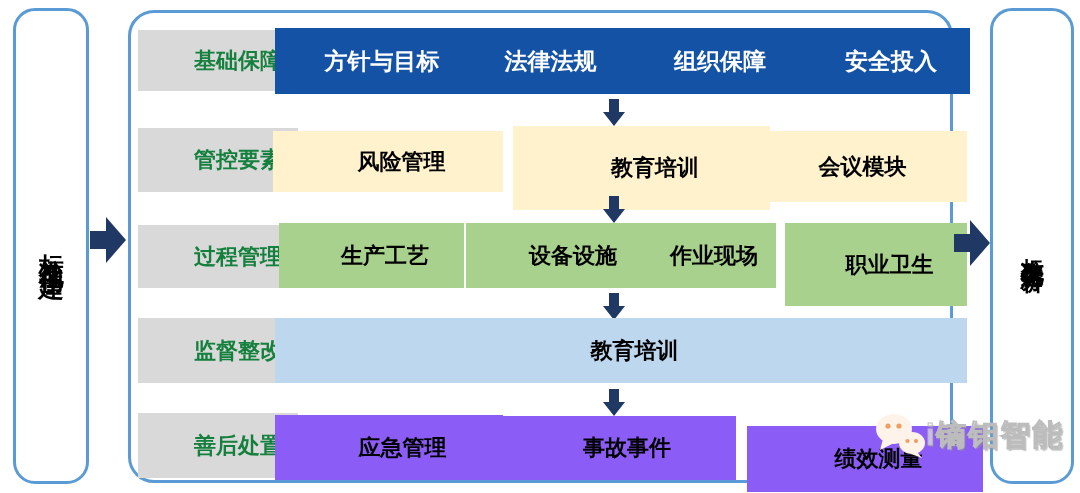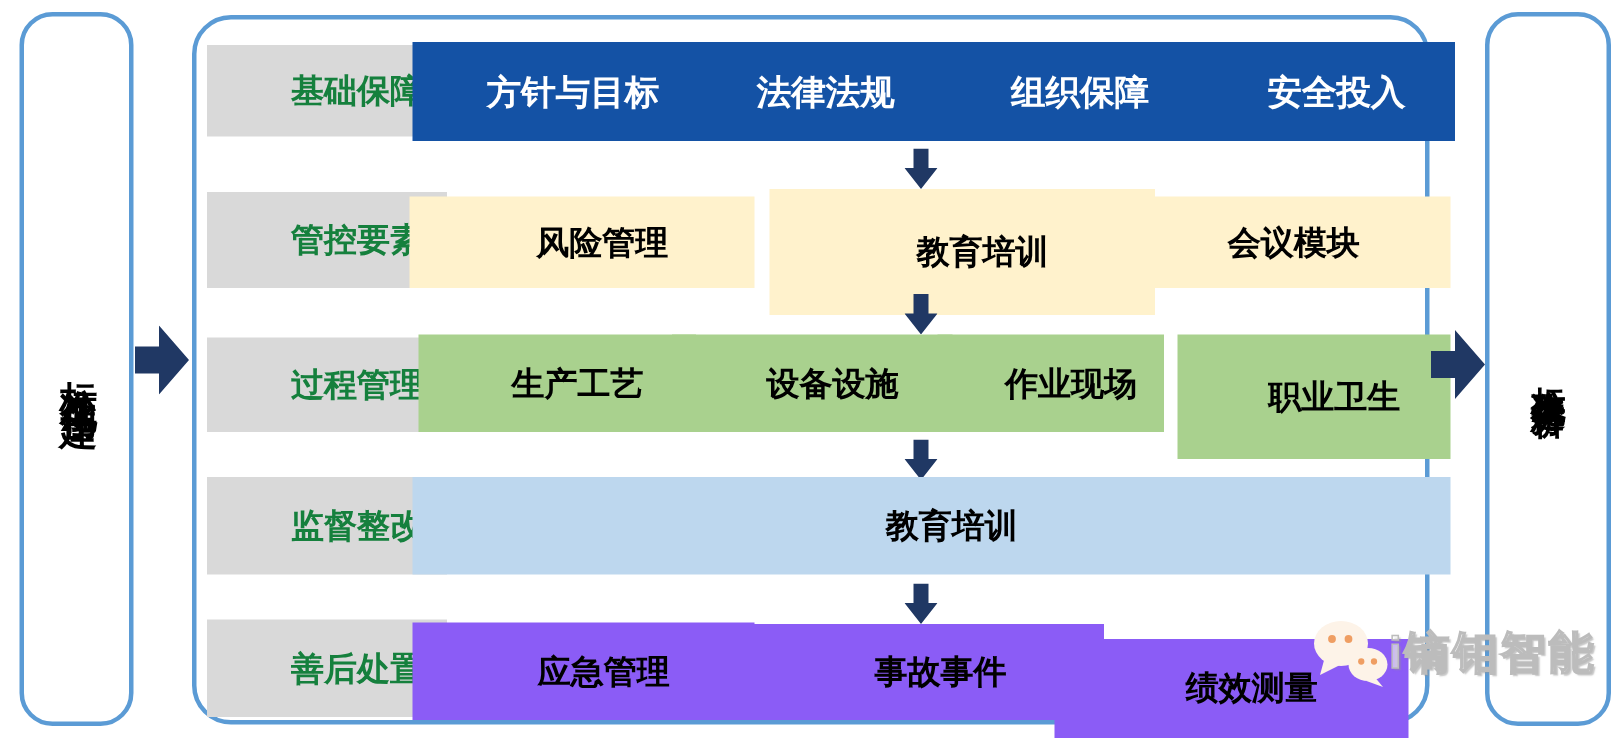--- a/index.html
+++ b/index.html
@@ -41,32 +41,32 @@
   #lbl4{top:305px;height:65px;}
   #lbl5{top:400px;height:65px;}
   
   #r1b1{left:144px;top:15px;width:160px;height:66px;}
   #r1b2{left:315px;top:15px;width:155px;height:66px;}
   #r1b3{left:484px;top:15px;width:156px;height:66px;}
   #r1b4{left:654px;top:15px;width:158px;height:66px;}
   
   #r2b1{left:142px;top:118px;width:203px;height:61px;}
   #r2b2{left:349px;top:113px;width:230px;height:84px;margin-left:33px;}
-  #r2b3{left:600px;top:118px;width:209px;height:61px;}
+  #r2b3{left:600px;top:118px;width:209px;height:71px;}
   
   #r3b1{left:148px;top:210px;width:158px;height:65px;}
-  #r3b2{left:317px;top:210px;width:160px;height:65px;}
+  #r3b2{left:335px;top:210px;width:160px;height:65px;}
   #r3b3{left:494px;top:210px;width:124px;height:65px;}
   #r3b4{left:654px;top:210px;width:155px;height:83px;}
   
   #r4b1{left:144px;top:305px;width:665px;height:65px;}
   
   #r5b1{left:144px;top:402px;width:201px;height:65px;}
   #r5b2{left:360px;top:403px;width:218px;height:64px;}
-  #r5b3{left:572px;top:401px;width:209px;height:66px;margin-top:12px;}
+  #r5b3{left:616px;top:401px;width:209px;height:66px;margin-top:12px;}
   .down-arrow{position:absolute;left:472px;width:22px;height:27px;}
   #da1{top:86px;} #da2{top:183px;} #da3{top:280px;} #da4{top:376px;}
   .side-arrow{position:absolute;width:36px;height:46px;}
   #arrow-left{left:90px;top:217px;}
   #arrow-right{left:954px;top:220px;}
   #watermark{
     position:absolute;left:874px;top:412px;z-index:5;
     display:flex;align-items:center;pointer-events:none;
   }
   #watermark-text{

